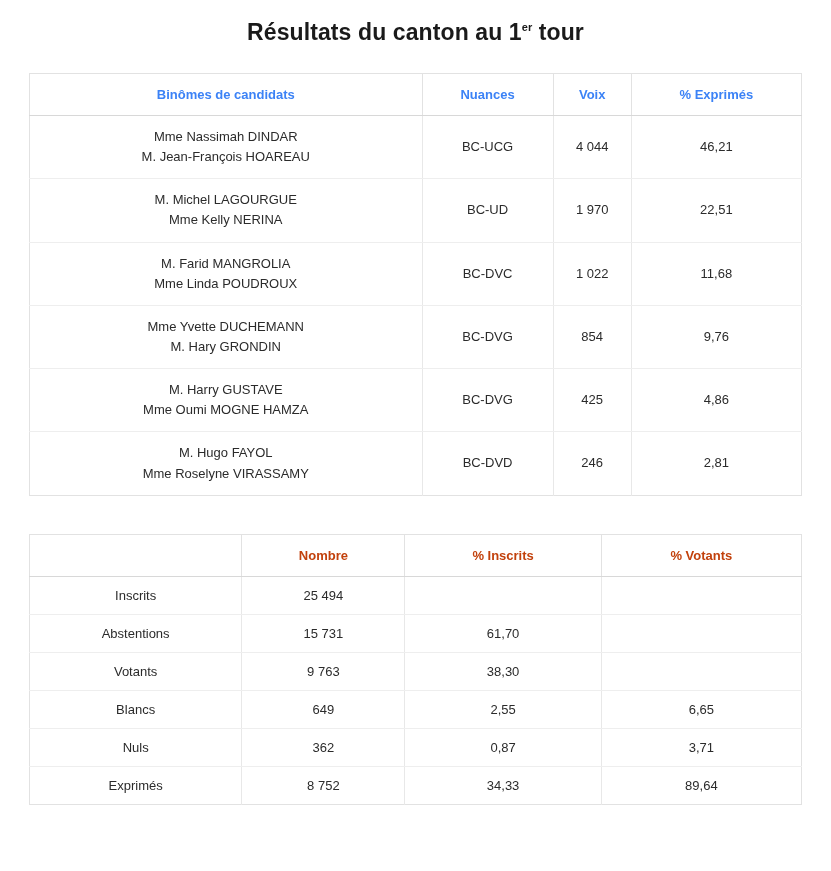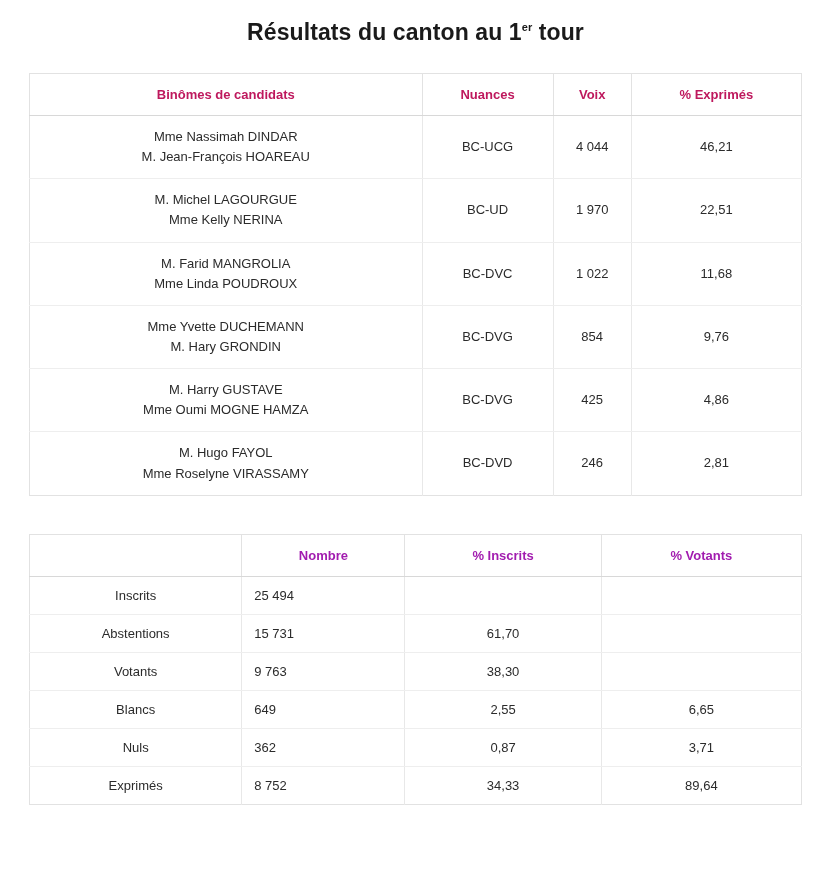--- a/index.html
+++ b/index.html
@@ -44,21 +44,21 @@
   }
 
   
   .results {
     margin-top: 27px;
     border: 1px solid #e2e2e2;
   }
   .results th {
     font-size: 13px;
     font-weight: bold;
-    color: #be185d;
+    color: #3b82f6;
     padding: 13px 6px;
     border-right: 1px solid #e2e2e2;
     border-bottom: 1px solid #d8d8d8;
     text-align: center;
     background: #ffffff;
   }
   .results th:last-child { border-right: none; }
   .results td {
     font-size: 13px;
     color: #2b2b2b;
@@ -77,21 +77,21 @@
   .cand-line { display: block; }
 
   
   .stats {
     margin-top: 38px;
     border: 1px solid #e2e2e2;
   }
   .stats th {
     font-size: 13px;
     font-weight: bold;
-    color: #a21caf;
+    color: #c2410c;
     padding: 13px 6px;
     border-right: 1px solid #e2e2e2;
     border-bottom: 1px solid #d8d8d8;
     text-align: center;
   }
   .stats th:last-child { border-right: none; }
   .stats th.blank-head { background: #ffffff; }
   .stats td {
     font-size: 13px;
     color: #2b2b2b;
@@ -99,21 +99,21 @@
     border-right: 1px solid #e8e8e8;
     border-bottom: 1px solid #eeeeee;
     text-align: center;
   }
   .stats td:last-child { border-right: none; }
   .stats tr:last-child td { border-bottom: none; }
   .stats td.label {
     text-align: center;
   }
   .stats td.num {
-    text-align: left;
+    text-align: center;
     padding-right: 12px;
   }
   .stats .col-label { width: 212px; }
   .stats .col-nombre { width: 163px; }
   .stats .col-inscrits { width: 196px; }
   .stats .col-votants { width: 200px; }
 </style>
 </head>
 <body>
 

